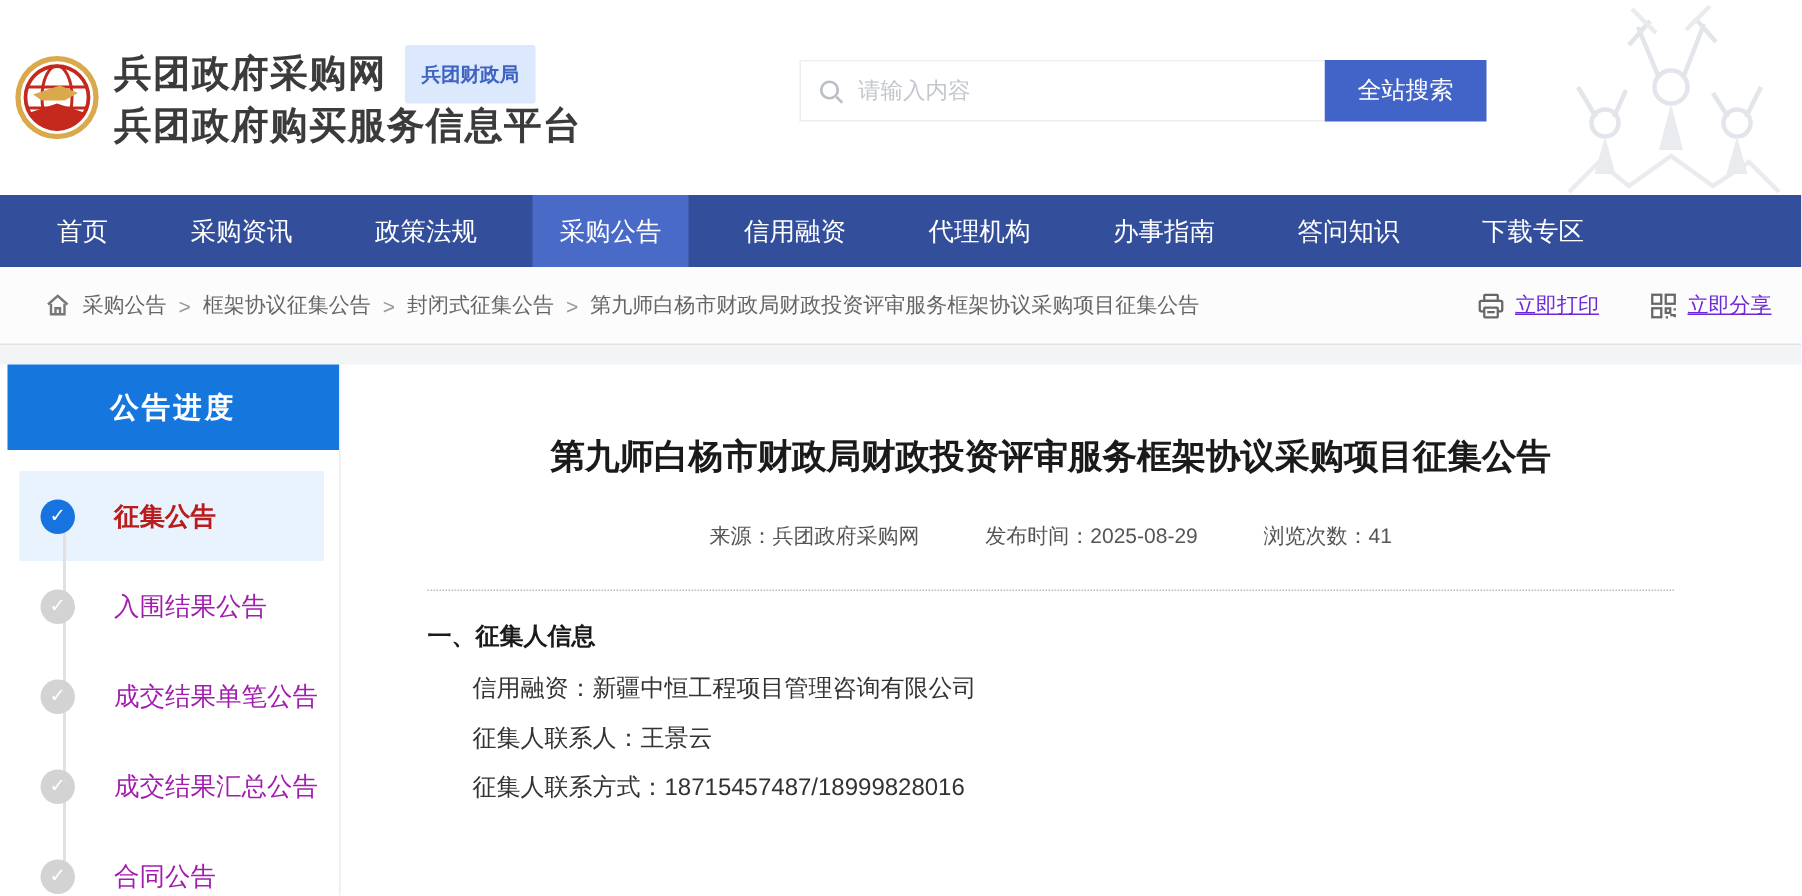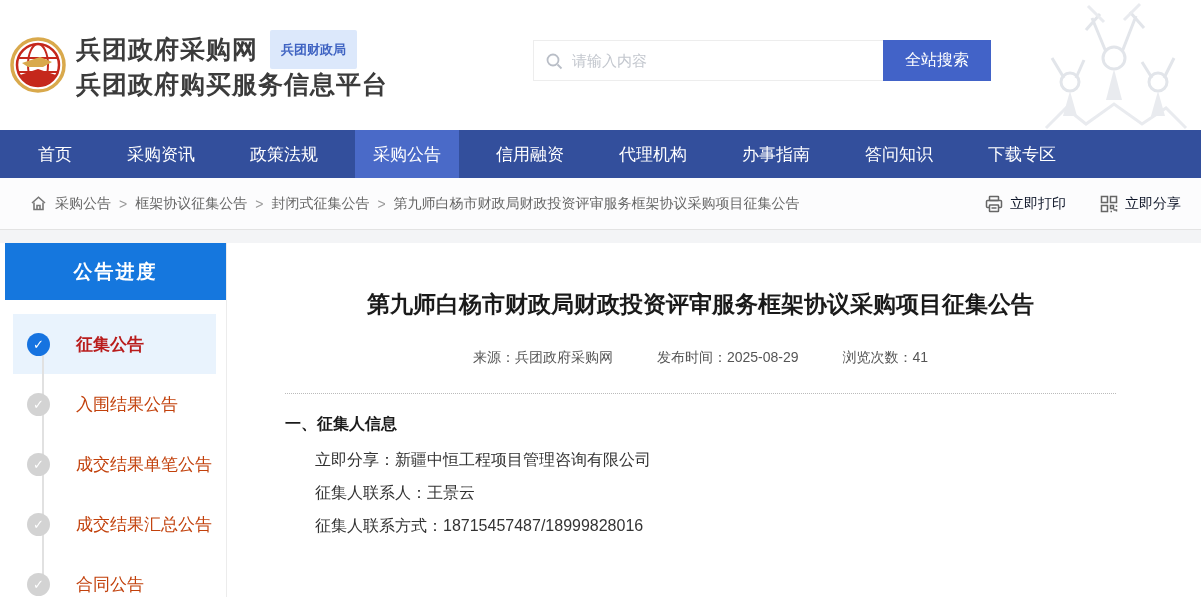--- a/index.html
+++ b/index.html
@@ -31,35 +31,35 @@
   .nav { height:48px; background:#334F9C; display:flex; align-items:stretch; padding-left:20px; }
   .nav-item { display:flex; align-items:center; padding:0 18px; margin-right:19px; color:#fff; font-size:17px; cursor:pointer; white-space:nowrap; }
   .nav-item.active { background:#4A6AC8; }
 
   
   .breadcrumb-bar { height:52px; background:#fcfcfd; border-bottom:1px solid #e3e3e3; display:flex; align-items:center; padding:0 20px 0 30px; font-size:14px; color:#666; }
   .crumb-home { display:flex; align-items:center; margin-right:8px; cursor:pointer; }
   .crumb { cursor:pointer; white-space:nowrap; }
   .crumb-sep { margin:0 8px; color:#999; }
   .crumb-actions { margin-left:auto; display:flex; align-items:center; gap:34px; }
-  .action { display:flex; gap:7px; color:#0f172a; font-size:14px; cursor:pointer; white-space:nowrap; }
+  .action { display:flex; gap:7px; color:#6d28d9; font-size:14px; cursor:pointer; white-space:nowrap;text-decoration:underline; }
   .page-strip { height:13px; background:#f3f4f6; }
 
   
   .main { position:relative; height:384px; display:flex; }
 
   .sidebar { position:absolute; left:5px; top:0; width:222px; height:384px; background:#fff; border-right:1px solid #ececec; }
   .sidebar-title { height:57px; background:#1577DE; color:#fff; font-size:19px; font-weight:bold; display:flex; align-items:center; justify-content:center; letter-spacing:2px; }
   .steps { position:relative; padding-top:14px; }
   .steps-line { position:absolute; left:37px; top:44px; width:2px; height:240px; background:#e1e1e1; z-index:1; }
   .step { position:relative; height:60px; display:flex; align-items:center; margin:0 10px 0 8px; padding-left:14px; cursor:pointer; }
   .step.active { background:#E9F3FD; }
   .step-circle { position:relative; z-index:2; width:23px; height:23px; border-radius:50%; background:#D3D3D3; color:#fff; font-size:13px; font-weight:bold; display:flex; align-items:center; justify-content:center; flex:0 0 auto; }
   .step.active .step-circle { background:#1673E0; }
-  .step-label { margin-left:26px; font-size:17px; color:#c2410c; white-space:nowrap; }
+  .step-label { margin-left:26px; font-size:17px; color:#a21caf; white-space:nowrap; }
   .step.active .step-label { color:#b91c1c; font-weight:bold;font-family:Liberation Mono, monospace; }
 
   .content { margin-left:228px; width:973px; padding:0 85px 0 57px; }
   .article-title { margin-top:46px; text-align:center; font-size:23px; font-weight:bold; color:#1a1a1a; line-height:30px; }
   .article-meta { margin-top:30px; text-align:center; font-size:14px; color:#555; }
   .article-meta .meta-item { display:inline-block; margin:0 20px; white-space:nowrap; }
   .dotted-divider { margin-top:26px; border-top:1px dotted #bbb; height:0; }
   .section-title { margin-top:20px; font-size:16px; font-weight:bold; color:#1a1a1a; }
   .field-line { margin-top:17px; font-size:16px; color:#333; padding-left:30px; line-height:16px; }
   .field-line .fl-label, .field-line .fl-value { white-space:nowrap; }
@@ -205,21 +205,21 @@
         <span class="meta-item"><span>来源：</span><span>兵团政府采购网</span></span>
         <span class="meta-item"><span>发布时间：</span><span>2025-08-29</span></span>
         <span class="meta-item"><span>浏览次数：</span><span>41</span></span>
       </div>
 
       <div class="dotted-divider"></div>
 
       <div class="section-title">一、征集人信息</div>
 
       <div class="field-line">
-        <span class="fl-label">立即分享：</span><span class="fl-value">新疆中恒工程项目管理咨询有限公司</span>
+        <span class="fl-label">信用融资：</span><span class="fl-value">新疆中恒工程项目管理咨询有限公司</span>
       </div>
       <div class="field-line">
         <span class="fl-label">征集人联系人：</span><span class="fl-value">王景云</span>
       </div>
       <div class="field-line">
         <span class="fl-label">征集人联系方式：</span><span class="fl-value">18715457487/18999828016</span>
       </div>
     </div>
   </div>
 </div>

